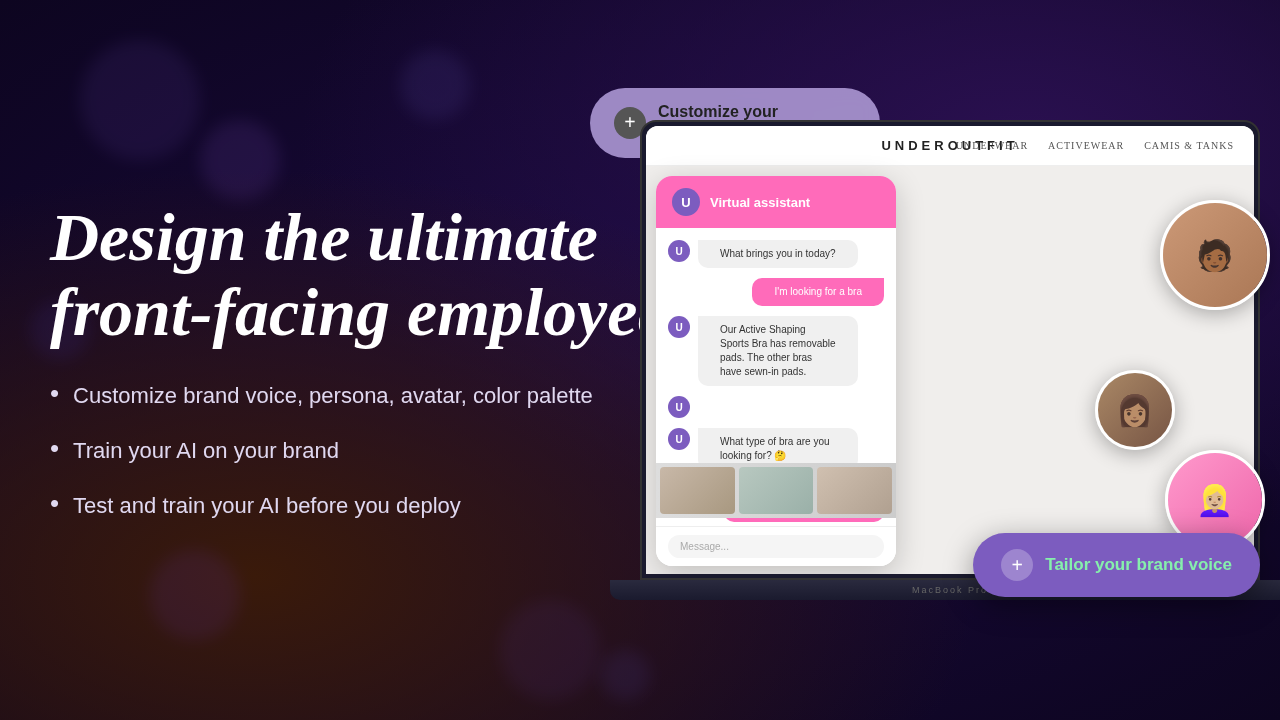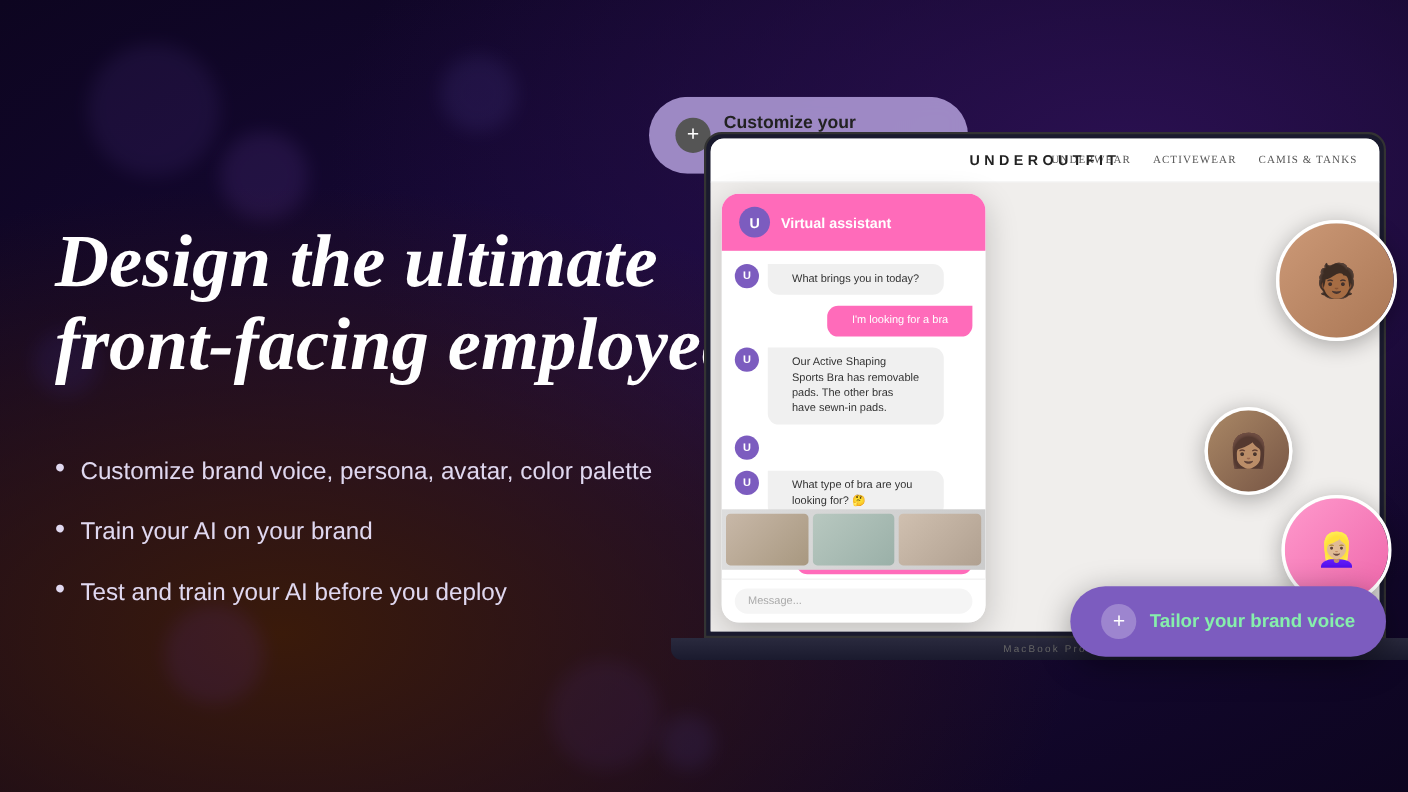--- a/index.html
+++ b/index.html
@@ -41,21 +41,21 @@
       left: 50px;
       top: 200px;
       width: 660px;
       color: white;
     }
 
     .main-heading {
       font-size: 68px;
       font-weight: 700;
       line-height: 1.1;
-      margin-bottom: 60px;
+      margin-bottom: 28px;
       color: #ffffff;
       font-style: italic;
     }
 
     .bullet-list {
       list-style: none;
       font-family: Arial, sans-serif;
       font-size: 22px;
       color: #e0d8f0;
       line-height: 1.6;

